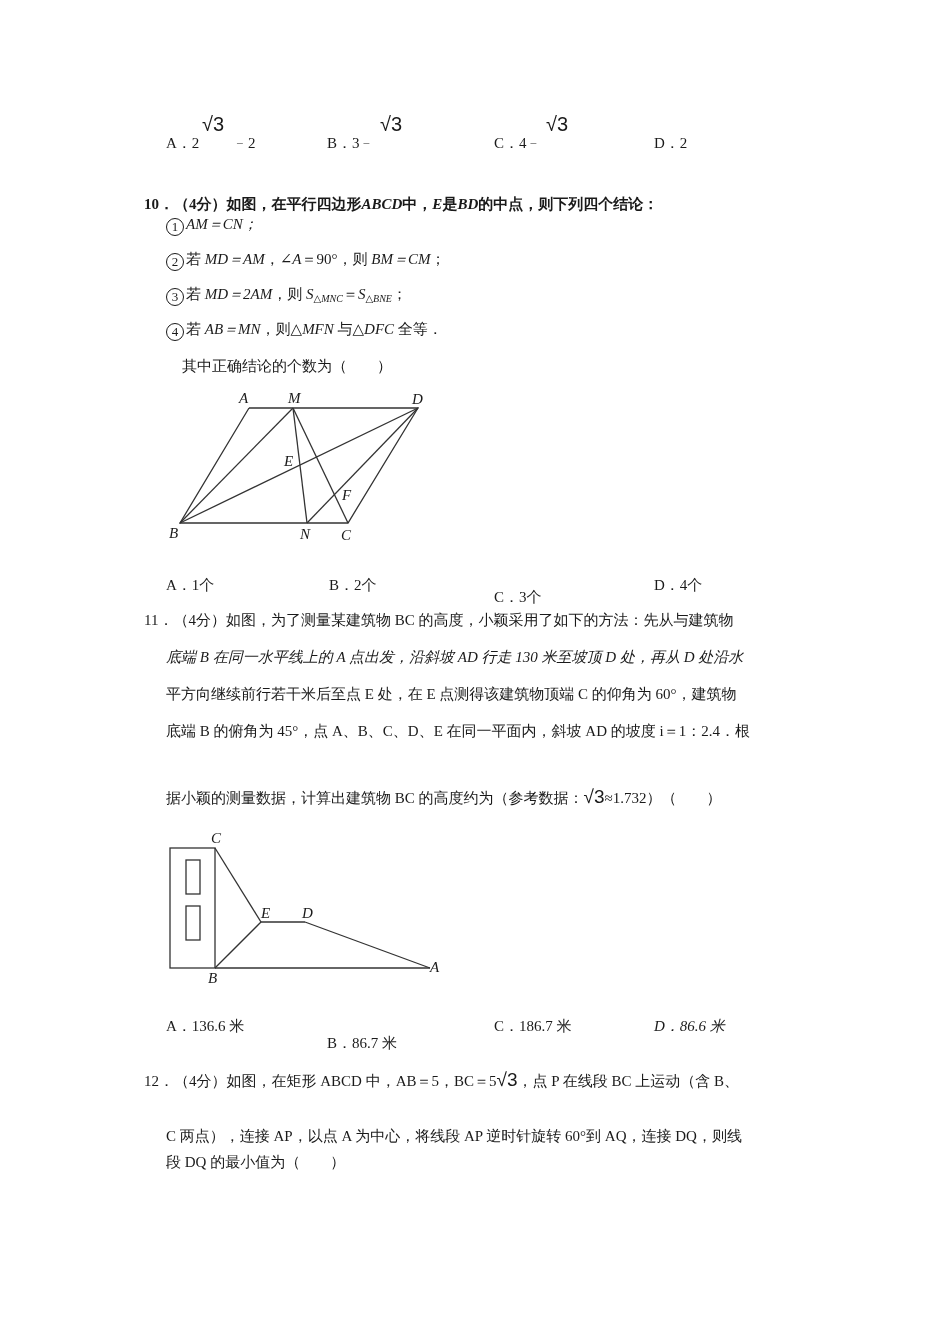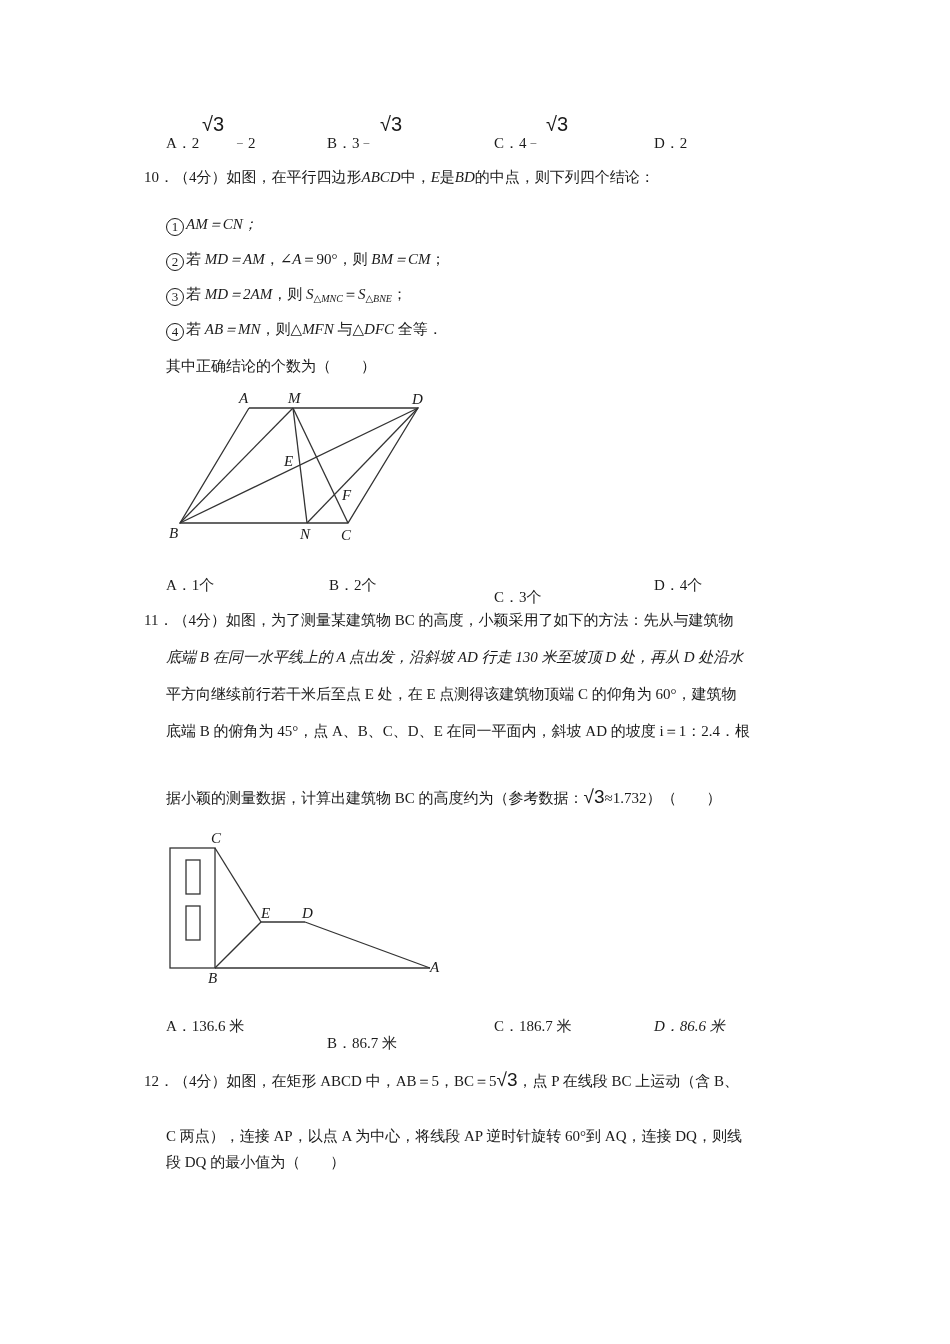--- a/index.html
+++ b/index.html
@@ -33,37 +33,37 @@
     <span>C．</span><span>4﹣</span>
   </div>
   <div class="abs sqrt" style="left:546px;top:113px;">√3</div>
 
   <div class="abs" style="left:654px;top:134px;">
     <span>D．</span><span>2</span>
   </div>
 </div>
 
 <div>
-  <div class="abs" style="left:144px;top:168px;">
+  <div class="abs" style="left:144px;top:195px;font-weight:bold;">
     <span>10．</span><span>（4分）</span><span>如图，在平行四边形</span><span class="i">ABCD</span><span>中，</span><span class="i">E</span><span>是</span><span class="i">BD</span><span>的中点，则下列四个结论：</span>
   </div>
 
   <div class="abs" style="left:166px;top:215px;">
     <span class="circ">1</span><span class="i">AM＝CN；</span>
   </div>
   <div class="abs" style="left:166px;top:250px;">
     <span class="circ">2</span><span>若 </span><span class="i">MD＝AM</span><span>，∠</span><span class="i">A</span><span>＝90°，则 </span><span class="i">BM＝CM</span><span>；</span>
   </div>
   <div class="abs" style="left:166px;top:285px;">
     <span class="circ">3</span><span>若 </span><span class="i">MD＝2AM</span><span>，则 </span><span class="i">S</span><span class="sub">△MNC</span><span>＝</span><span class="i">S</span><span class="sub">△BNE</span><span>；</span>
   </div>
   <div class="abs" style="left:166px;top:320px;">
     <span class="circ">4</span><span>若 </span><span class="i">AB＝MN</span><span>，则△</span><span class="i">MFN</span><span> 与△</span><span class="i">DFC</span><span> 全等．</span>
   </div>
-  <div class="abs" style="left:166px;top:357px;">其中正确结论的个数为（　　）</div>
+  <div class="abs" style="left:182px;top:357px;">其中正确结论的个数为（　　）</div>
 
   <svg class="abs" style="left:0;top:0;" width="950" height="560">
     <polyline points="249,408 418,408 348,523 180,523 249,408"></polyline>
     <line x1="180" y1="523" x2="293" y2="408"></line>
     <line x1="180" y1="523" x2="418" y2="408"></line>
     <line x1="293" y1="408" x2="307" y2="523"></line>
     <line x1="293" y1="408" x2="348" y2="523"></line>
     <line x1="307" y1="523" x2="418" y2="408"></line>
     <text x="239" y="403">A</text>
     <text x="288" y="403">M</text>

